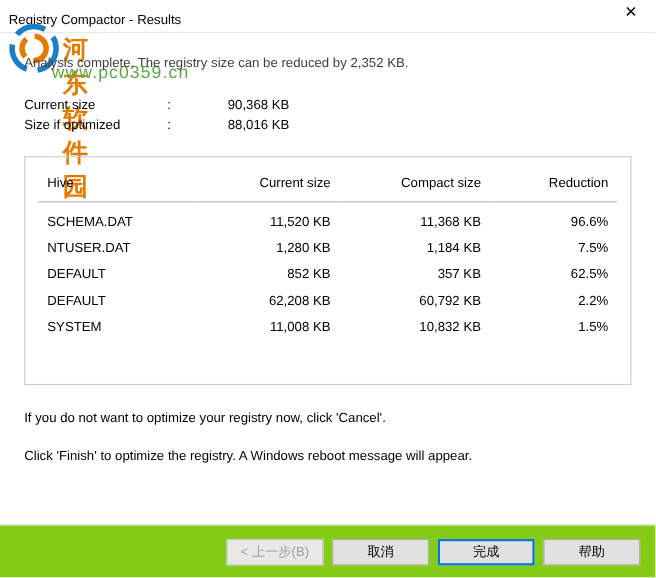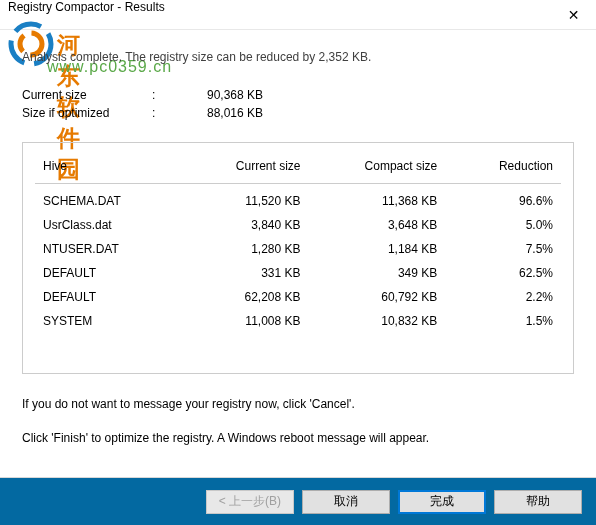--- a/index.html
+++ b/index.html
@@ -8,23 +8,23 @@
       font-size: 12px;
       background: #fff;
       width: 596px;
       height: 525px;
       overflow: hidden;
       position: relative;
     }
     .titlebar {
       height: 30px;
       display: flex;
-      align-items: flex-start;
+      align-items: flex-end;
       justify-content: space-between;
-      padding: 0 0 16px 8px;
+      padding: 0 0 4px 8px;
       border-bottom: 1px solid #e8e8e8;
     }
     .titlebar-title {
       font-size: 12px;
       color: #000;
     }
     .close-btn {
       width: 45px;
       height: 30px;
       display: flex;
@@ -117,21 +117,21 @@
       font-size: 12px;
       line-height: 16px;
     }
     .instructions p { margin-bottom: 18px; }
     .footer {
       position: absolute;
       bottom: 0;
       left: 0;
       right: 0;
       height: 48px;
-      background: #0369a1;
+      background: #84cc16;
       border-top: 1px solid #d8d8d8;
       display: flex;
       align-items: center;
       justify-content: flex-end;
       padding-right: 14px;
       gap: 8px;
     }
     .btn {
       min-width: 88px;
       height: 24px;
@@ -198,55 +198,49 @@
         </tr>
       </thead>
       <tbody id="table-body">
           <tr>
             <td>SCHEMA.DAT</td>
             <td>11,520 KB</td>
             <td>11,368 KB</td>
             <td>96.6%</td>
           </tr>
           <tr>
-            <td>UsrClass.dat</td>
-            <td>3,840 KB</td>
-            <td>3,648 KB</td>
-            <td>5.0%</td>
-          </tr>
-          <tr>
             <td>NTUSER.DAT</td>
             <td>1,280 KB</td>
             <td>1,184 KB</td>
             <td>7.5%</td>
           </tr>
           <tr>
             <td>DEFAULT</td>
-            <td>331 KB</td>
-            <td>349 KB</td>
+            <td>852 KB</td>
+            <td>357 KB</td>
             <td>62.5%</td>
           </tr>
           <tr>
             <td>DEFAULT</td>
             <td>62,208 KB</td>
             <td>60,792 KB</td>
             <td>2.2%</td>
           </tr>
           <tr>
             <td>SYSTEM</td>
             <td>11,008 KB</td>
             <td>10,832 KB</td>
             <td>1.5%</td>
           </tr>
         </tbody>
     </table>
   </div>
 
   <div class="instructions">
-    <p>If you do not want to message your registry now, click 'Cancel'.</p>
+    <p>If you do not want to optimize your registry now, click 'Cancel'.</p>
     <p>Click 'Finish' to optimize the registry. A Windows reboot message will appear.</p>
   </div>
 </div>
 
 <div class="footer">
   <button class="btn" disabled="">&lt; 上一步(B)</button>
   <button class="btn">取消</button>
   <button class="btn primary">完成</button>
   <button class="btn">帮助</button>
 </div>

